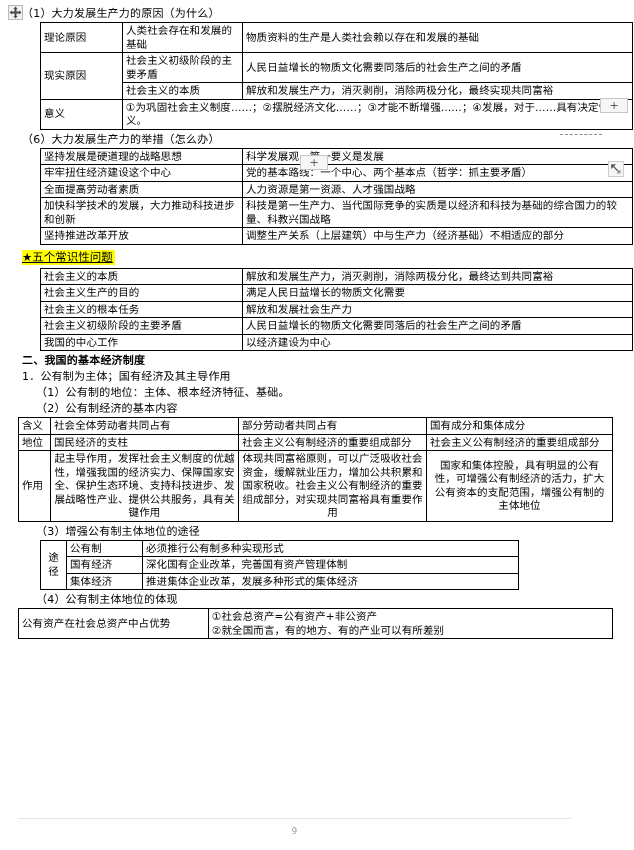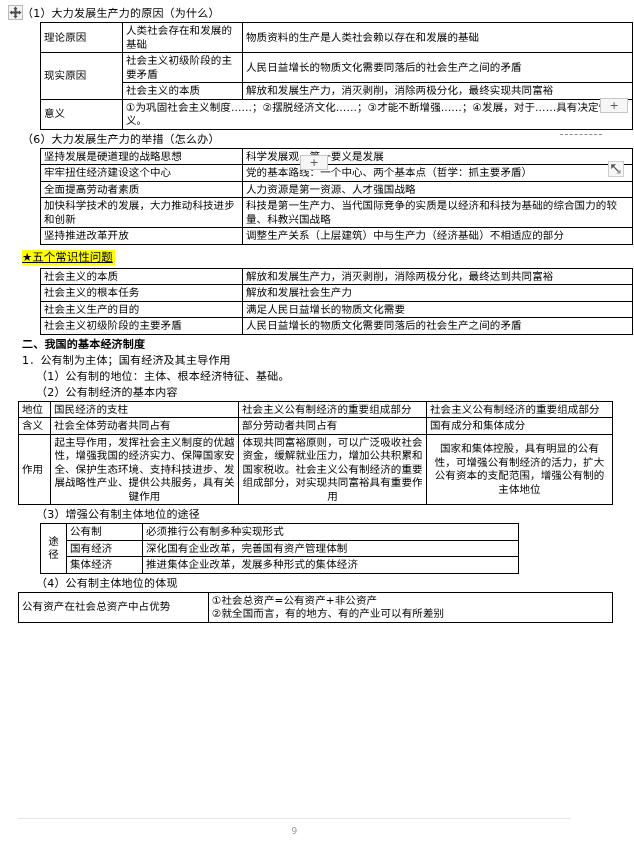--- a/index.html
+++ b/index.html
@@ -242,58 +242,62 @@
     <colgroup>
         <col style="width:202px">
         <col style="width:390px">
       </colgroup>
     <tbody>
       <tr>
         <td class="c">社会主义的本质</td>
         <td class="l">解放和发展生产力，消灭剥削，消除两极分化，最终达到共同富裕</td>
       </tr>
       <tr>
+        <td class="c">社会主义生产的目的</td>
+        <td class="l">满足人民日益增长的物质文化需要</td>
+      </tr>
+      <tr>
         <td class="c">社会主义的根本任务</td>
         <td class="l">解放和发展社会生产力</td>
       </tr>
       <tr>
-        <td class="c">社会主义生产的目的</td>
-        <td class="l">满足人民日益增长的物质文化需要</td>
-      </tr>
-      <tr>
         <td class="c">社会主义初级阶段的主要矛盾</td>
         <td class="l">人民日益增长的物质文化需要同落后的社会生产之间的矛盾</td>
+      </tr>
+      <tr>
+        <td class="c">我国的中心工作</td>
+        <td class="l">以经济建设为中心</td>
       </tr>
     </tbody>
   </table>
 
   <div class="para indent0 bold">二、我国的基本经济制度</div>
   <div class="para indent0">1．公有制为主体；国有经济及其主导作用</div>
   <div class="para indent1">（1）公有制的地位：主体、根本经济特征、基础。</div>
   <div class="para indent1">（2）公有制经济的基本内容</div>
 
   <table class="doc">
     <colgroup>
       <col style="width:32px">
         <col style="width:188px">
       <col style="width:188px">
         <col style="width:186px">
     </colgroup>
     <tbody>
       <tr>
+        <td class="c">含义</td>
+        <td class="c">社会全体劳动者共同占有</td>
+        <td class="c">部分劳动者共同占有</td>
+        <td class="c">国有成分和集体成分</td>
+      </tr>
+      <tr>
         <td class="c">地位</td>
         <td class="c">国民经济的支柱</td>
         <td class="c">社会主义公有制经济的重要组成部分</td>
         <td class="c">社会主义公有制经济的重要组成部分</td>
-      </tr>
-      <tr>
-        <td class="c">含义</td>
-        <td class="c">社会全体劳动者共同占有</td>
-        <td class="c">部分劳动者共同占有</td>
-        <td class="c">国有成分和集体成分</td>
       </tr>
       <tr>
         <td class="c">作用</td>
         <td class="j">起主导作用，发挥社会主义制度的优越性，增强我国的经济实力、保障国家安全、保护生态环境、支持科技进步、发展战略性产业、提供公共服务，具有关键作用</td>
         <td class="j">体现共同富裕原则，可以广泛吸收社会资金，缓解就业压力，增加公共积累和国家税收。社会主义公有制经济的重要组成部分，对实现共同富裕具有重要作用</td>
         <td class="j">国家和集体控股，具有明显的公有性，可增强公有制经济的活力，扩大公有资本的支配范围，增强公有制的主体地位</td>
       </tr>
     </tbody>
   </table>
 

